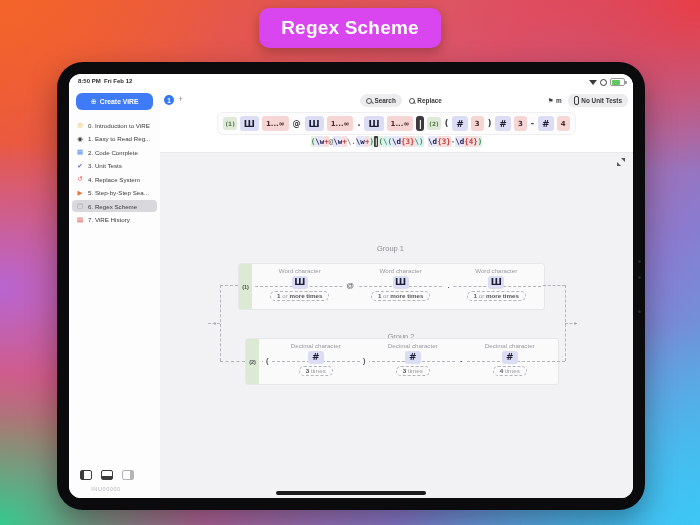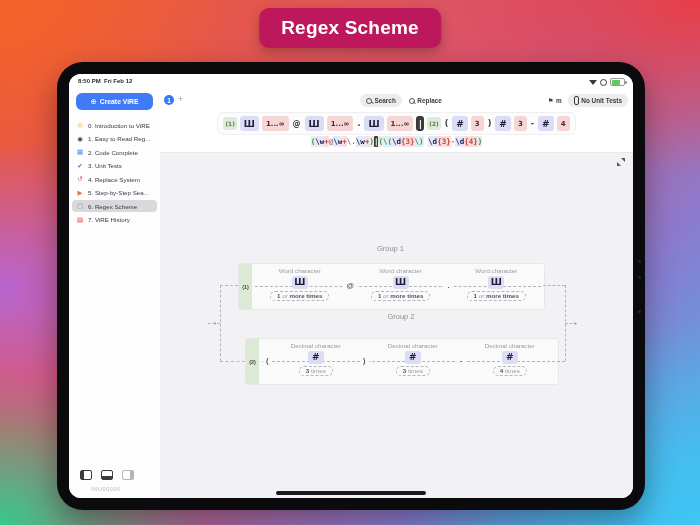--- a/index.html
+++ b/index.html
@@ -8,21 +8,21 @@
     font-family:"Liberation Sans","DejaVu Sans",sans-serif;
     background:
       radial-gradient(60% 55% at 100% 0%, #e83e46 0%, rgba(232,62,70,0) 60%),
       radial-gradient(55% 50% at 0% 0%, #f3642a 0%, rgba(243,100,42,0) 60%),
       radial-gradient(45% 40% at 0% 55%, #b765d2 0%, rgba(183,101,210,0) 70%),
       radial-gradient(45% 45% at 0% 100%, #35c98e 0%, rgba(53,201,142,0) 65%),
       radial-gradient(60% 55% at 100% 100%, #3ec6f5 0%, rgba(62,198,245,0) 70%),
       linear-gradient(135deg,#ef5a31 0%,#d9536d 45%,#8a7bd0 75%,#44b9e8 100%);
   }
   .banner{position:absolute;top:8px;left:50%;transform:translateX(-50%);
-    background:#be185d;color:#fff;border-radius:10px;padding:9px 22px;
+    background:#d946ef;color:#fff;border-radius:10px;padding:9px 22px;
     font-size:19px;font-weight:700;letter-spacing:.2px;box-shadow:0 4px 12px rgba(0,0,0,.25)}
   .ipad{position:absolute;left:57px;top:62px;width:588px;height:448px;background:#0b0b0d;
     border-radius:26px;box-shadow:0 12px 30px rgba(0,0,0,.35)}
   .bezel-dot{position:absolute;right:4px;width:3px;height:3px;border-radius:50%;background:#26262b}
   .screen{position:absolute;left:12px;top:12px;right:12px;bottom:12px;background:#fff;
     border-radius:12px;overflow:hidden;font-size:7px;color:#3a3a3c}
 
   
   .statusbar{position:absolute;left:0;top:0;right:0;height:16px;background:#fff;z-index:5}
   .sb-left{position:absolute;left:9px;top:4px;font-size:6px;font-weight:700;color:#2c2c2e}
@@ -261,21 +261,21 @@
             </div>
             <span class="sep">.</span>
             <div class="unit">
               <span class="u-label">Word character</span>
               <span class="u-token">Ш</span>
               <span class="u-bubble"><b>1</b><span> or </span><b>more times</b></span>
             </div>
           </div>
       </div>
 
-      <div class="grp-title" style="left:85px;width:312px;top:159px">Group 2</div>
+      <div class="grp-title" style="left:85px;width:312px;top:179px">Group 2</div>
       <div class="grp-box" style="left:85px;top:185px;width:312px">
         <div class="grp-tag">(2)</div>
         <div class="grp-content">
           <div class="hline" style="top:22px"></div>
         <span class="sep">(</span>
             <div class="unit">
               <span class="u-label">Decimal character</span>
               <span class="u-token">#</span>
               <span class="u-bubble"><b>3</b><span> times</span></span>
             </div>

